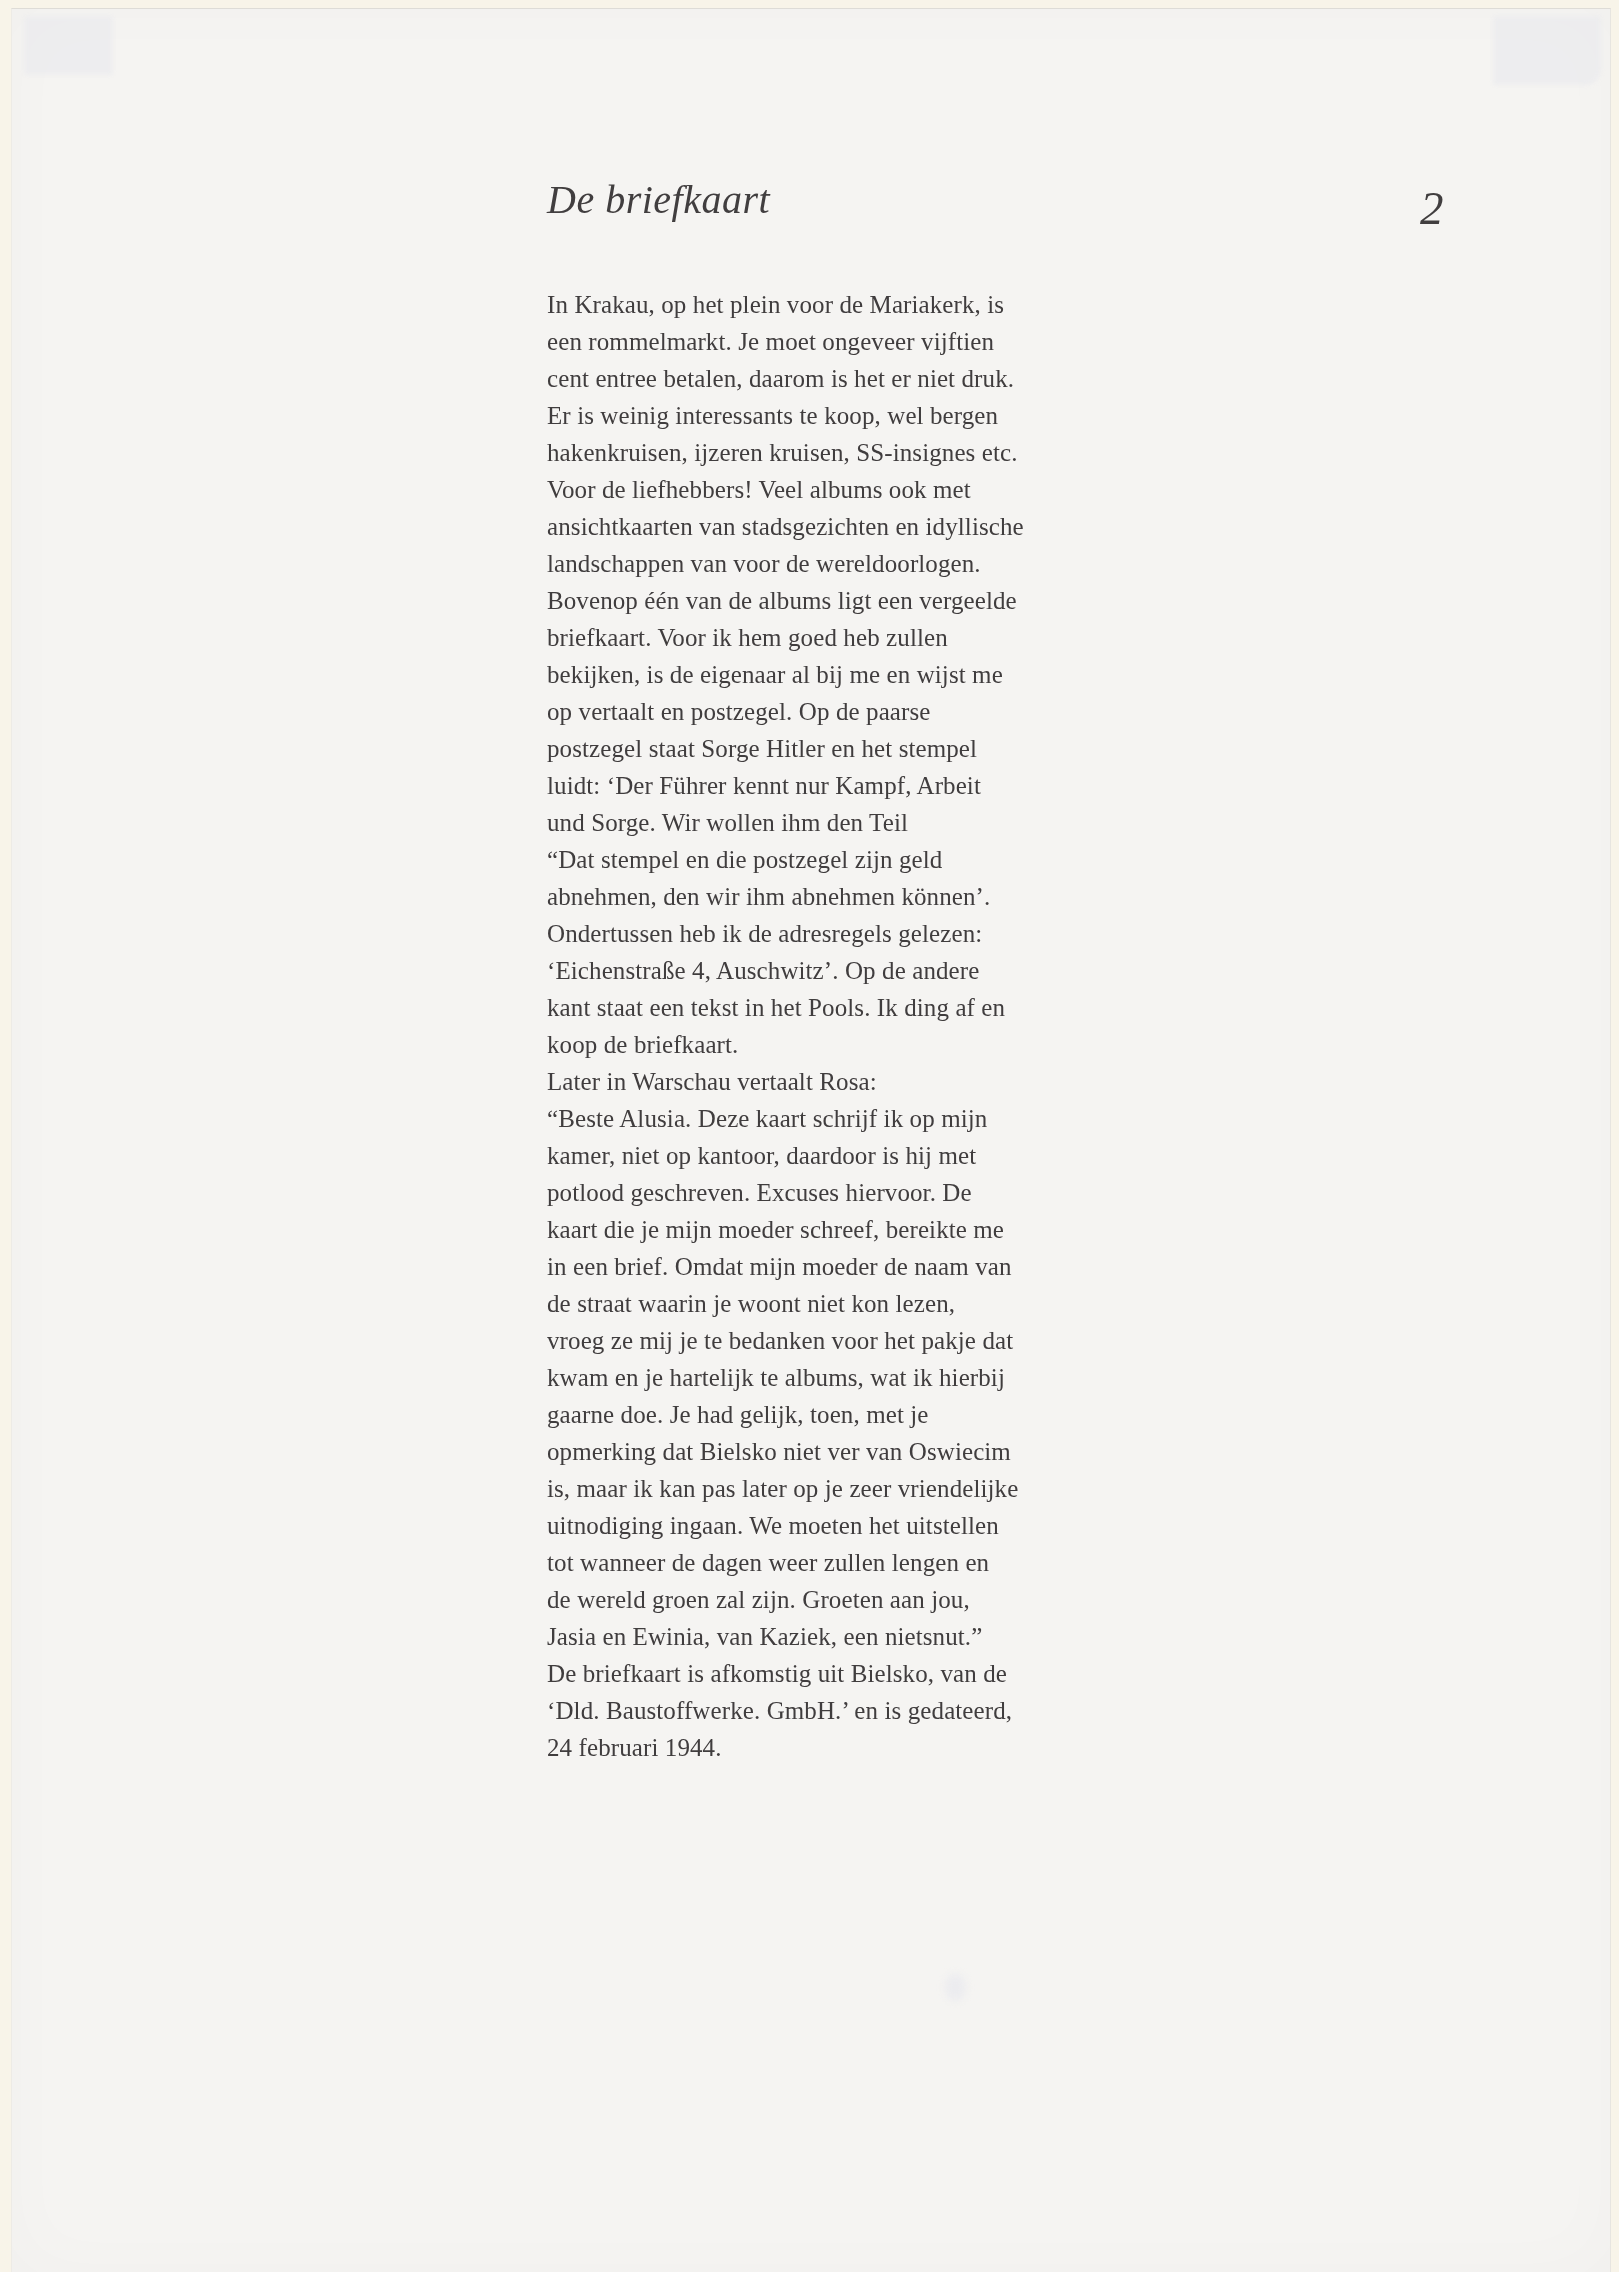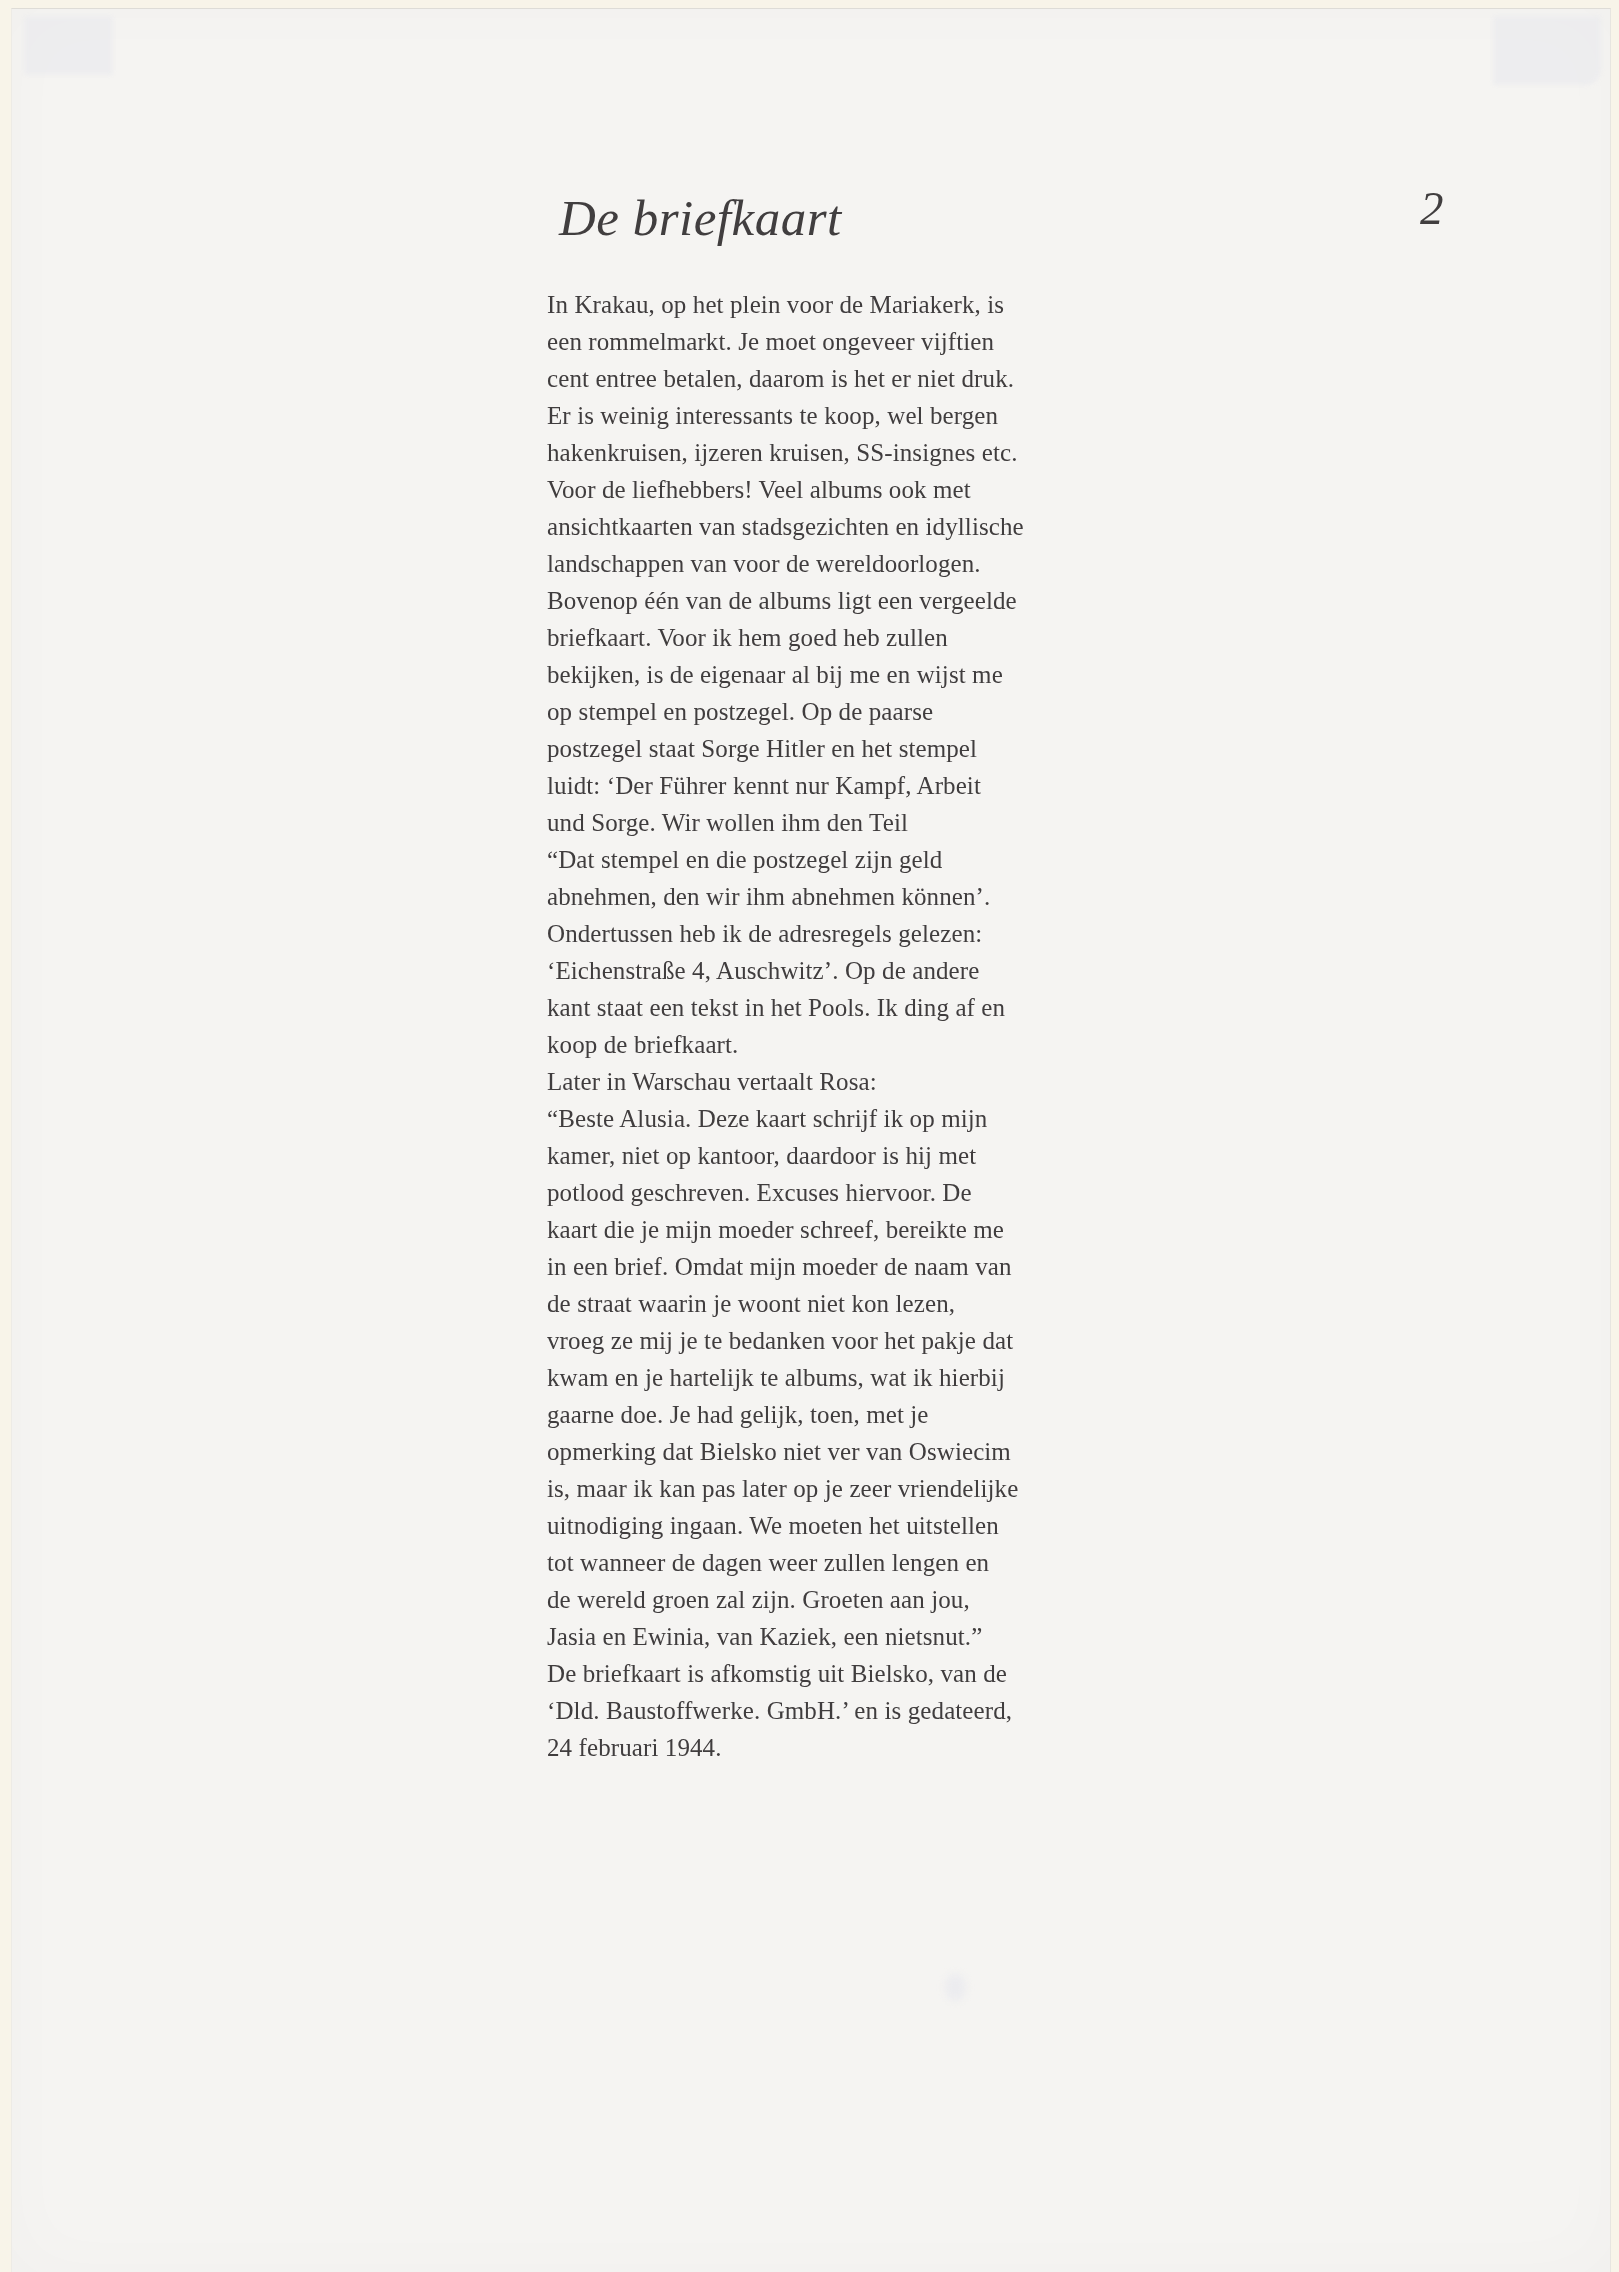--- a/index.html
+++ b/index.html
@@ -44,22 +44,22 @@
     left: 1481px;
     top: 6.4px;
     width: 108px;
     height: 69px;
     border-radius: 1.8px 1.8px 15.5px 1.8px;
   }
   .page-title {
     position: absolute;
     left: 535px;
     top: 169px;
-    margin: 12px;
-    font-size: 51px;
+    margin: 0;
+    font-size: 40px;
     line-height: 1.1;
     font-style: italic;
     font-weight: 400;
     color: #413e3f;
     letter-spacing: 0.5px;
     white-space: nowrap;
   }
   .page-number {
     position: absolute;
     left: 1408px;
@@ -109,21 +109,21 @@
       <div class="text-line">een rommelmarkt. Je moet ongeveer vijftien</div>
       <div class="text-line">cent entree betalen, daarom is het er niet druk.</div>
       <div class="text-line">Er is weinig interessants te koop, wel bergen</div>
       <div class="text-line">hakenkruisen, ijzeren kruisen, SS-insignes etc.</div>
       <div class="text-line">Voor de liefhebbers! Veel albums ook met</div>
       <div class="text-line">ansichtkaarten van stadsgezichten en idyllische</div>
       <div class="text-line">landschappen van voor de wereldoorlogen.</div>
       <div class="text-line">Bovenop één van de albums ligt een vergeelde</div>
       <div class="text-line">briefkaart. Voor ik hem goed heb zullen</div>
       <div class="text-line">bekijken, is de eigenaar al bij me en wijst me</div>
-      <div class="text-line">op stempel en postzegel. Op de paarse</div>
+      <div class="text-line">op vertaalt en postzegel. Op de paarse</div>
       <div class="text-line">postzegel staat Sorge Hitler en het stempel</div>
       <div class="text-line">luidt: ‘Der Führer kennt nur Kampf, Arbeit</div>
       <div class="text-line">und Sorge. Wir wollen ihm den Teil</div>
       <div class="text-line">“Dat stempel en die postzegel zijn geld</div>
       <div class="text-line">abnehmen, den wir ihm abnehmen können’.</div>
       <div class="text-line">Ondertussen heb ik de adresregels gelezen:</div>
       <div class="text-line">‘Eichenstraße 4, Auschwitz’. Op de andere</div>
       <div class="text-line">kant staat een tekst in het Pools. Ik ding af en</div>
       <div class="text-line">koop de briefkaart.</div>
       <div class="text-line">Later in Warschau vertaalt Rosa:</div>

